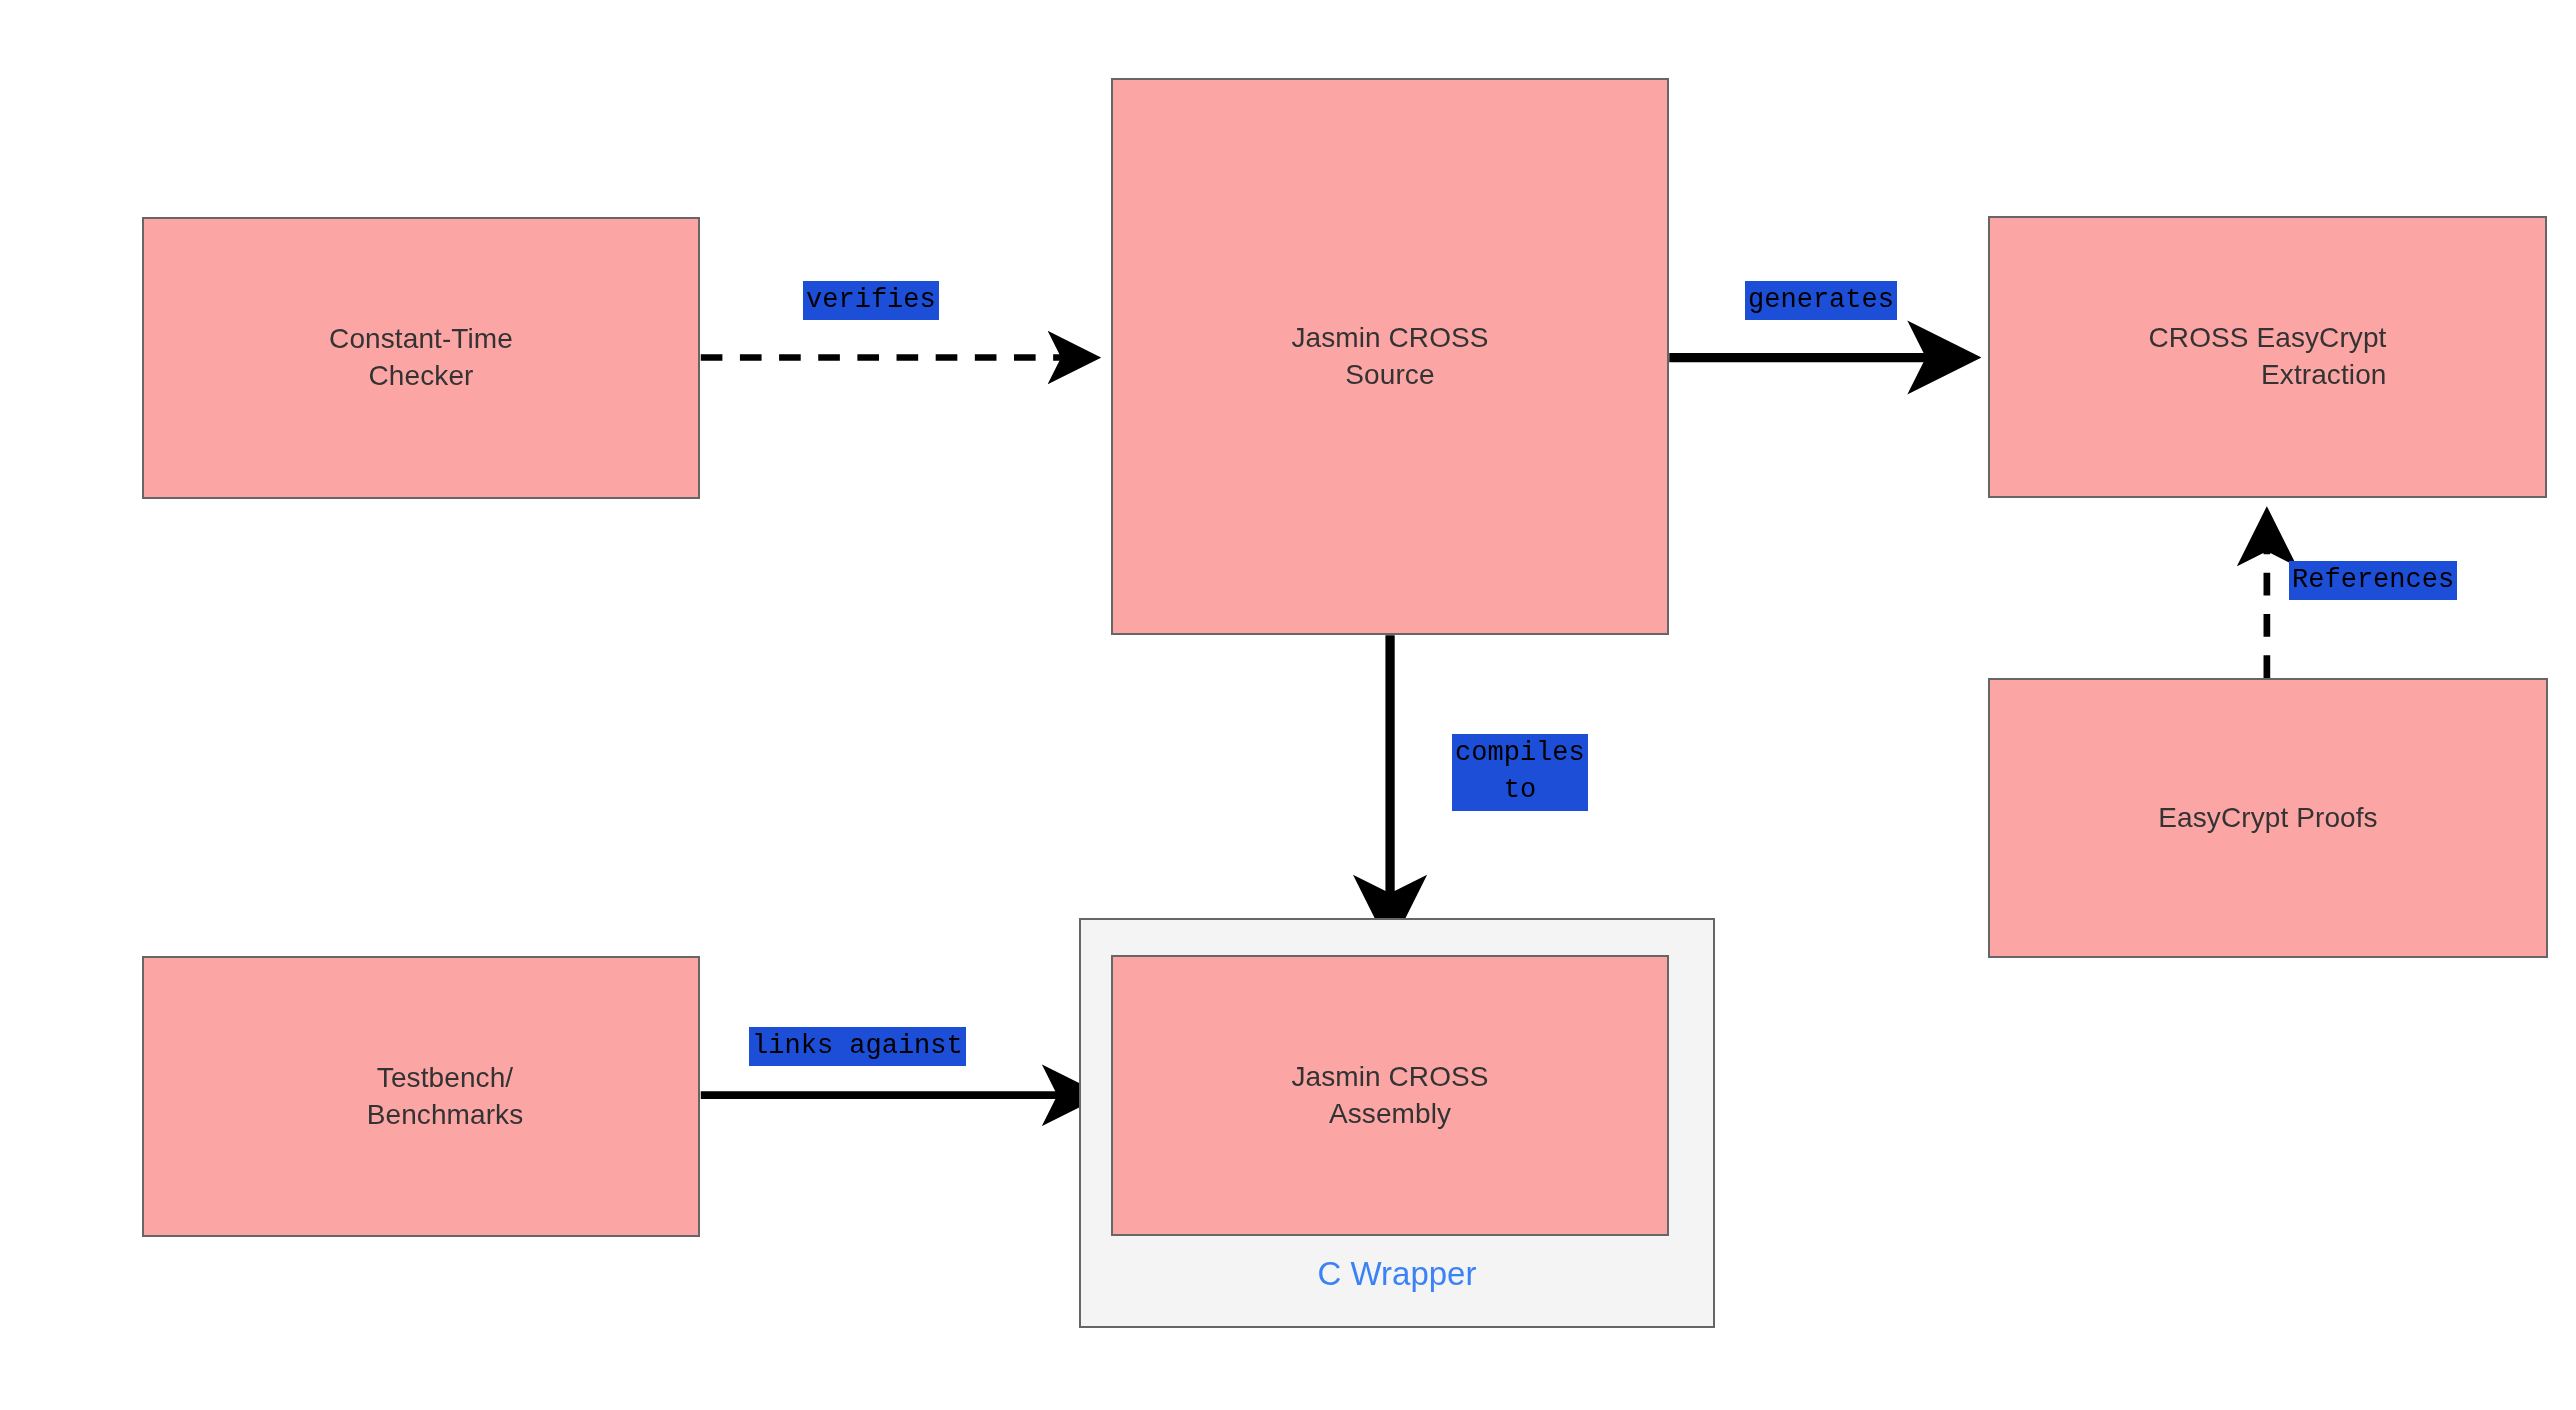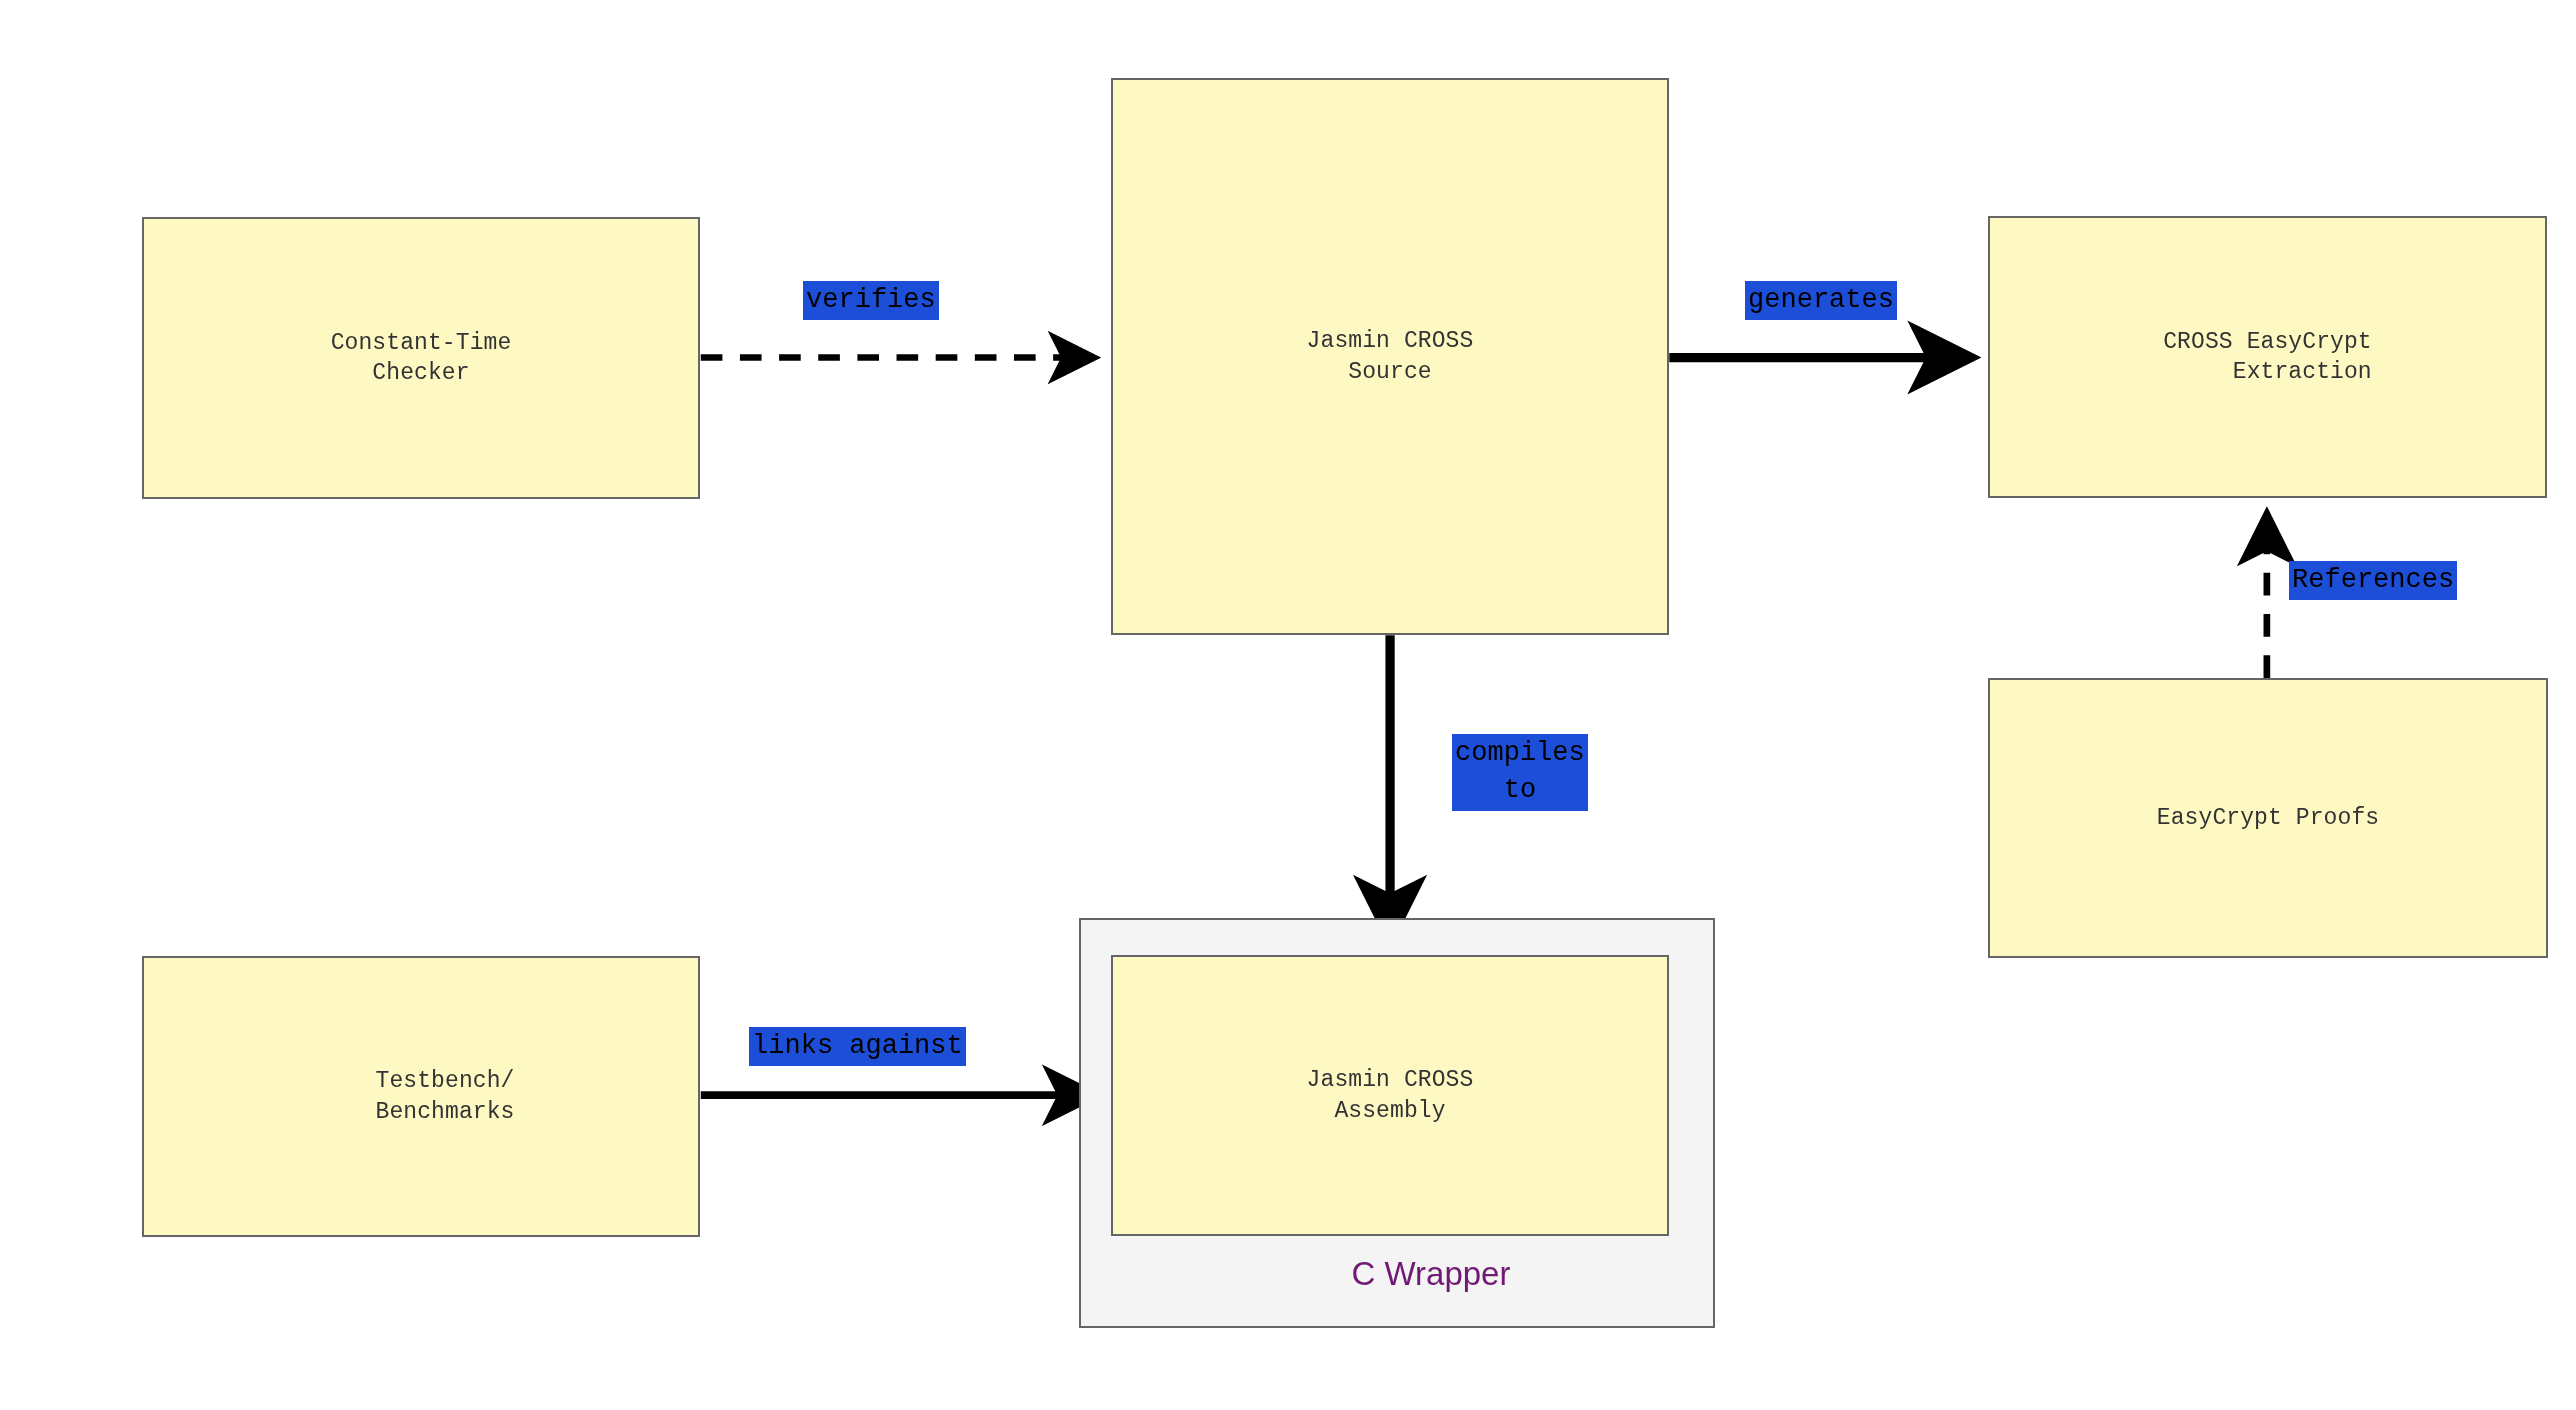--- a/index.html
+++ b/index.html
@@ -22,52 +22,51 @@
     position: absolute;
     left: 0;
     top: 0;
     width: 2691px;
     height: 1410px;
     overflow: visible;
   }
   .node {
     position: absolute;
     box-sizing: border-box;
-    background: #fef9c3;
+    background: #fca5a5;
     border: 2.6px solid #666666;
     display: flex;
     align-items: center;
     justify-content: center;
     text-align: center;
     color: #333333;
-    font-family: Liberation Mono, monospace;
-    font-size: 23px;
+    font-family: Liberation Sans, sans-serif;
+    font-size: 28px;
     line-height: 1.32;
     letter-spacing: 0.1px;
     white-space: pre-line;
     z-index: 3;
   }
   .node-container {
     position: absolute;
     box-sizing: border-box;
     background: #f4f4f4;
     border: 2.6px solid #666666;
     z-index: 2;
   }
   .container-label {
     position: absolute;
     left: 0;
     right: 0;
     text-align: center;
-    color: #701a75;
+    color: #3b82f6;
     font-family: "Liberation Sans", sans-serif;
     font-size: 33px;
     line-height: 1.32;
     z-index: 4;
-    padding-left: 34px;
   }
   .edge-label {
     position: absolute;
     font-family: "Liberation Mono", monospace;
     font-size: 27px;
     color: #000000;
     background: #1d4ed8;
     white-space: pre-line;
     text-align: center;
     line-height: 1.38;

